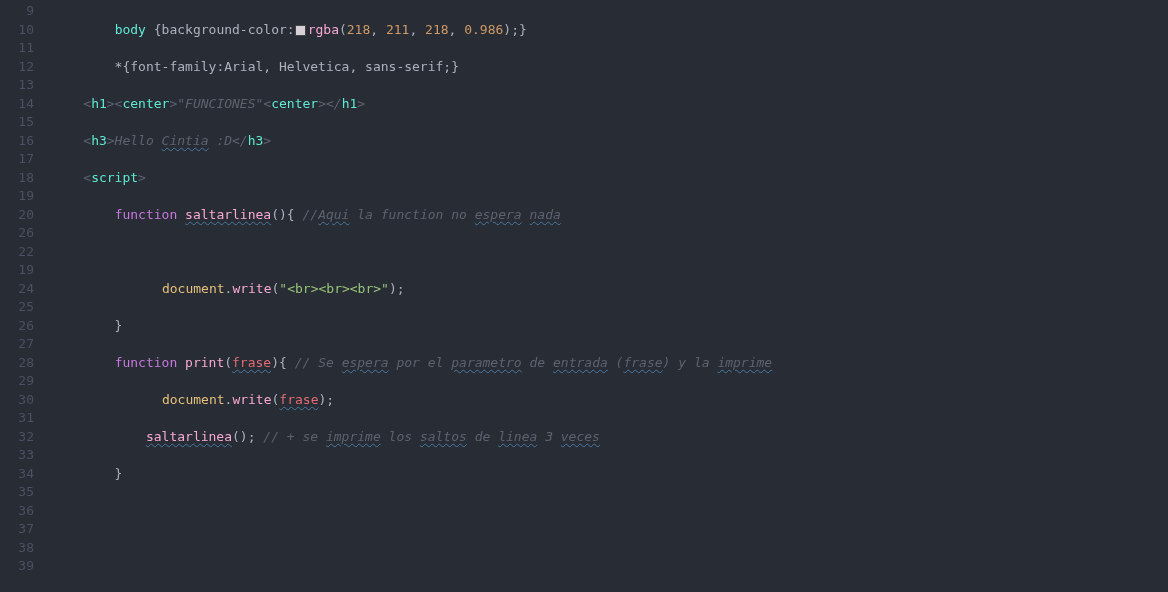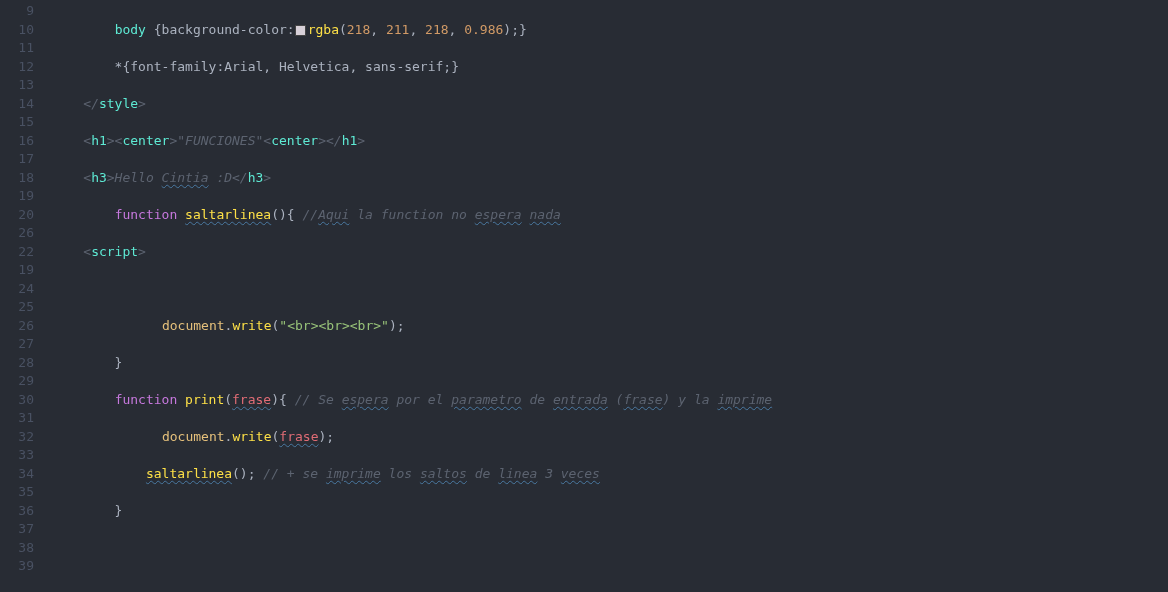--- a/index.html
+++ b/index.html
@@ -5,21 +5,21 @@
   * { margin:0; padding:0; box-sizing:border-box; }
   body { background:#282c34; font-family:'Consolas','Monaco',monospace; font-size:13px; overflow:hidden; }
   .editor { display:flex; width:1168px; height:592px; }
   .gutter { background:#282c34; color:#495162; text-align:right; padding:2px 18px 0 0; user-select:none; line-height:18.5px; width:52px; flex-shrink:0; }
   .gutter div { height:18.5px; }
   .code { flex:1; padding-top:2px; line-height:18.5px; white-space:pre; color:#abb2bf; position:relative; }
   .line { height:18.5px; position:relative; }
   .tag-name { color:#5eead4; }
   .gray     { color:#5c6370; font-style:italic; }
   .kw       { color:#c678dd; }
-  .fn       { color:#fde047; }
+  .fn       { color:#f9a8d4; }
   .str      { color:#98c379; }
   .num      { color:#d19a66;text-align:center; }
   .var      { color:#e5c07b;margin-left:16px; }
   .id       { color:#e06c75; }
   .txt      { color:#abb2bf; }
   .swatch   { display:inline-block; width:11px; height:11px; background:rgba(218,211,218,0.986); border:1px solid #444; vertical-align:middle; margin-right:2px; }
   .wavy     { text-decoration:underline wavy rgba(97,175,239,.55); text-decoration-thickness:1px; text-underline-offset:2px; }
   .wavy-i   { font-style:italic; text-decoration:underline wavy rgba(97,175,239,.55); text-decoration-thickness:1px; text-underline-offset:2px; }
 </style>
 </head>
@@ -56,25 +56,24 @@
     <div>35</div>
     <div>36</div>
     <div>37</div>
     <div>38</div>
     <div>39</div>
   </div>
 
   <div class="code">
 <div class="line"><span>        </span><span class="tag-name">body</span><span class="txt"> {</span><span class="txt">background-color</span><span class="txt">:</span><span class="swatch"></span><span class="fn">rgba</span><span class="txt">(</span><span class="num">218</span><span class="txt">, </span><span class="num">211</span><span class="txt">, </span><span class="num">218</span><span class="txt">, </span><span class="num">0.986</span><span class="txt">);}</span></div>
 <div class="line"><span class="txt">        *{</span><span class="txt">font-family</span><span class="txt">:Arial, Helvetica, sans-serif;}</span></div>
-<div class="line"><span class="gray">    &lt;/</span><span class="tag-name">style</span><span class="gray">&gt;</span></div>
 <div class="line"><span class="gray">    &lt;</span><span class="tag-name">h1</span><span class="gray">&gt;&lt;</span><span class="tag-name">center</span><span class="gray">&gt;"FUNCIONES"&lt;</span><span class="tag-name">center</span><span class="gray">&gt;&lt;/</span><span class="tag-name">h1</span><span class="gray">&gt;</span></div>
 <div class="line"><span class="gray">    &lt;</span><span class="tag-name">h3</span><span class="gray">&gt;Hello </span><span class="gray wavy">Cintia</span><span class="gray"> :D&lt;/</span><span class="tag-name">h3</span><span class="gray">&gt;</span></div>
+<div class="line"><span class="gray">    &lt;</span><span class="tag-name">script</span><span class="gray">&gt;</span></div>
 <div class="line"><span>        </span><span class="kw">function</span><span> </span><span class="fn wavy">saltarlinea</span><span class="txt">(){ </span><span class="gray">//</span><span class="gray wavy-i">Aqui</span><span class="gray"> la function no </span><span class="gray wavy-i">espera</span><span class="gray"> </span><span class="gray wavy-i">nada</span></div>
-<div class="line"><span class="gray">    &lt;</span><span class="tag-name">script</span><span class="gray">&gt;</span></div>
 <div class="line"><span></span></div>
 <div class="line"><span>            </span><span class="var">document</span><span class="txt">.</span><span class="fn">write</span><span class="txt">(</span><span class="str">"&lt;br&gt;&lt;br&gt;&lt;br&gt;"</span><span class="txt">);</span></div>
 <div class="line"><span class="txt">        }</span></div>
 <div class="line"><span>        </span><span class="kw">function</span><span> </span><span class="fn">print</span><span class="txt">(</span><span class="id wavy">frase</span><span class="txt">){ </span><span class="gray">// Se </span><span class="gray wavy-i">espera</span><span class="gray"> por el </span><span class="gray wavy-i">parametro</span><span class="gray"> de </span><span class="gray wavy-i">entrada</span><span class="gray"> (</span><span class="gray wavy-i">frase</span><span class="gray">) y la </span><span class="gray wavy-i">imprime</span></div>
 <div class="line"><span>            </span><span class="var">document</span><span class="txt">.</span><span class="fn">write</span><span class="txt">(</span><span class="id wavy">frase</span><span class="txt">);</span></div>
 <div class="line"><span>            </span><span class="fn wavy">saltarlinea</span><span class="txt">(); </span><span class="gray">// + se </span><span class="gray wavy-i">imprime</span><span class="gray"> los </span><span class="gray wavy-i">saltos</span><span class="gray"> de </span><span class="gray wavy-i">linea</span><span class="gray"> 3 </span><span class="gray wavy-i">veces</span></div>
 <div class="line"><span class="txt">        }</span></div>
 <div class="line"><span></span></div>
 
 

